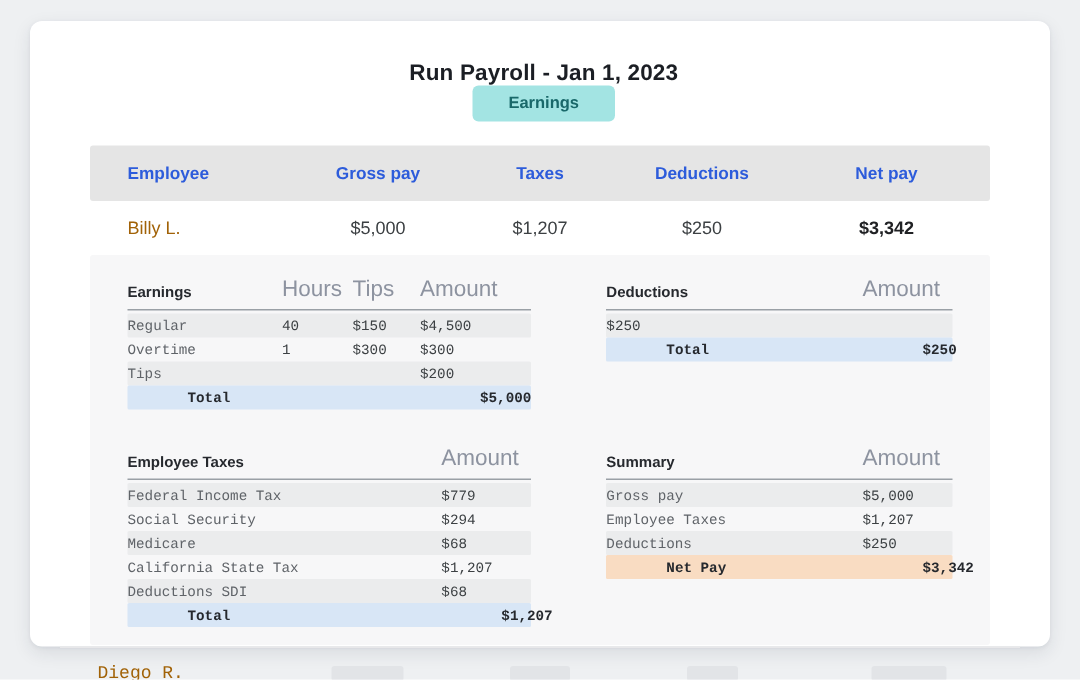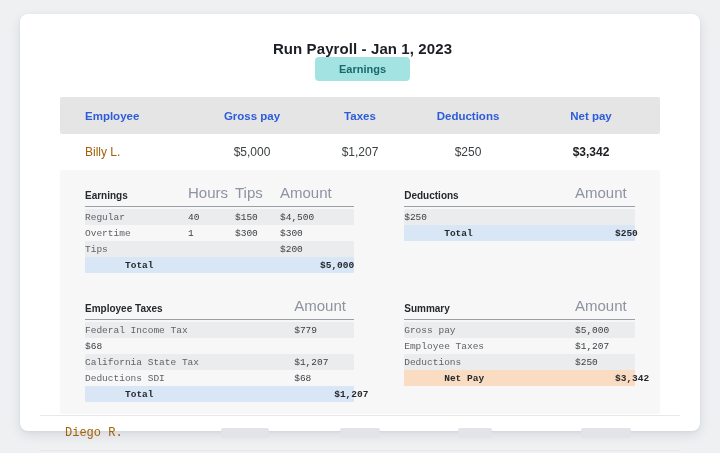--- a/index.html
+++ b/index.html
@@ -181,20 +181,25 @@
     <div class="mini-table">
       <div class="mini-head cols-2">
         <div class="t-title">Employee Taxes</div>
         <div class="col-h">Amount</div>
       </div>
       <div class="m-row cols-2">
         <div class="lbl">Federal Income Tax</div>
         <div class="val">$779</div>
       </div>
       <div class="m-row cols-2">
+        <div class="lbl">Social Security</div>
+        <div class="val">$294</div>
+      </div>
+      <div class="m-row cols-2">
+        <div class="lbl">Medicare</div>
         <div class="val">$68</div>
       </div>
       <div class="m-row cols-2">
         <div class="lbl">California State Tax</div>
         <div class="val">$1,207</div>
       </div>
       <div class="m-row cols-2">
         <div class="lbl">Deductions SDI</div>
         <div class="val">$68</div>
       </div>

